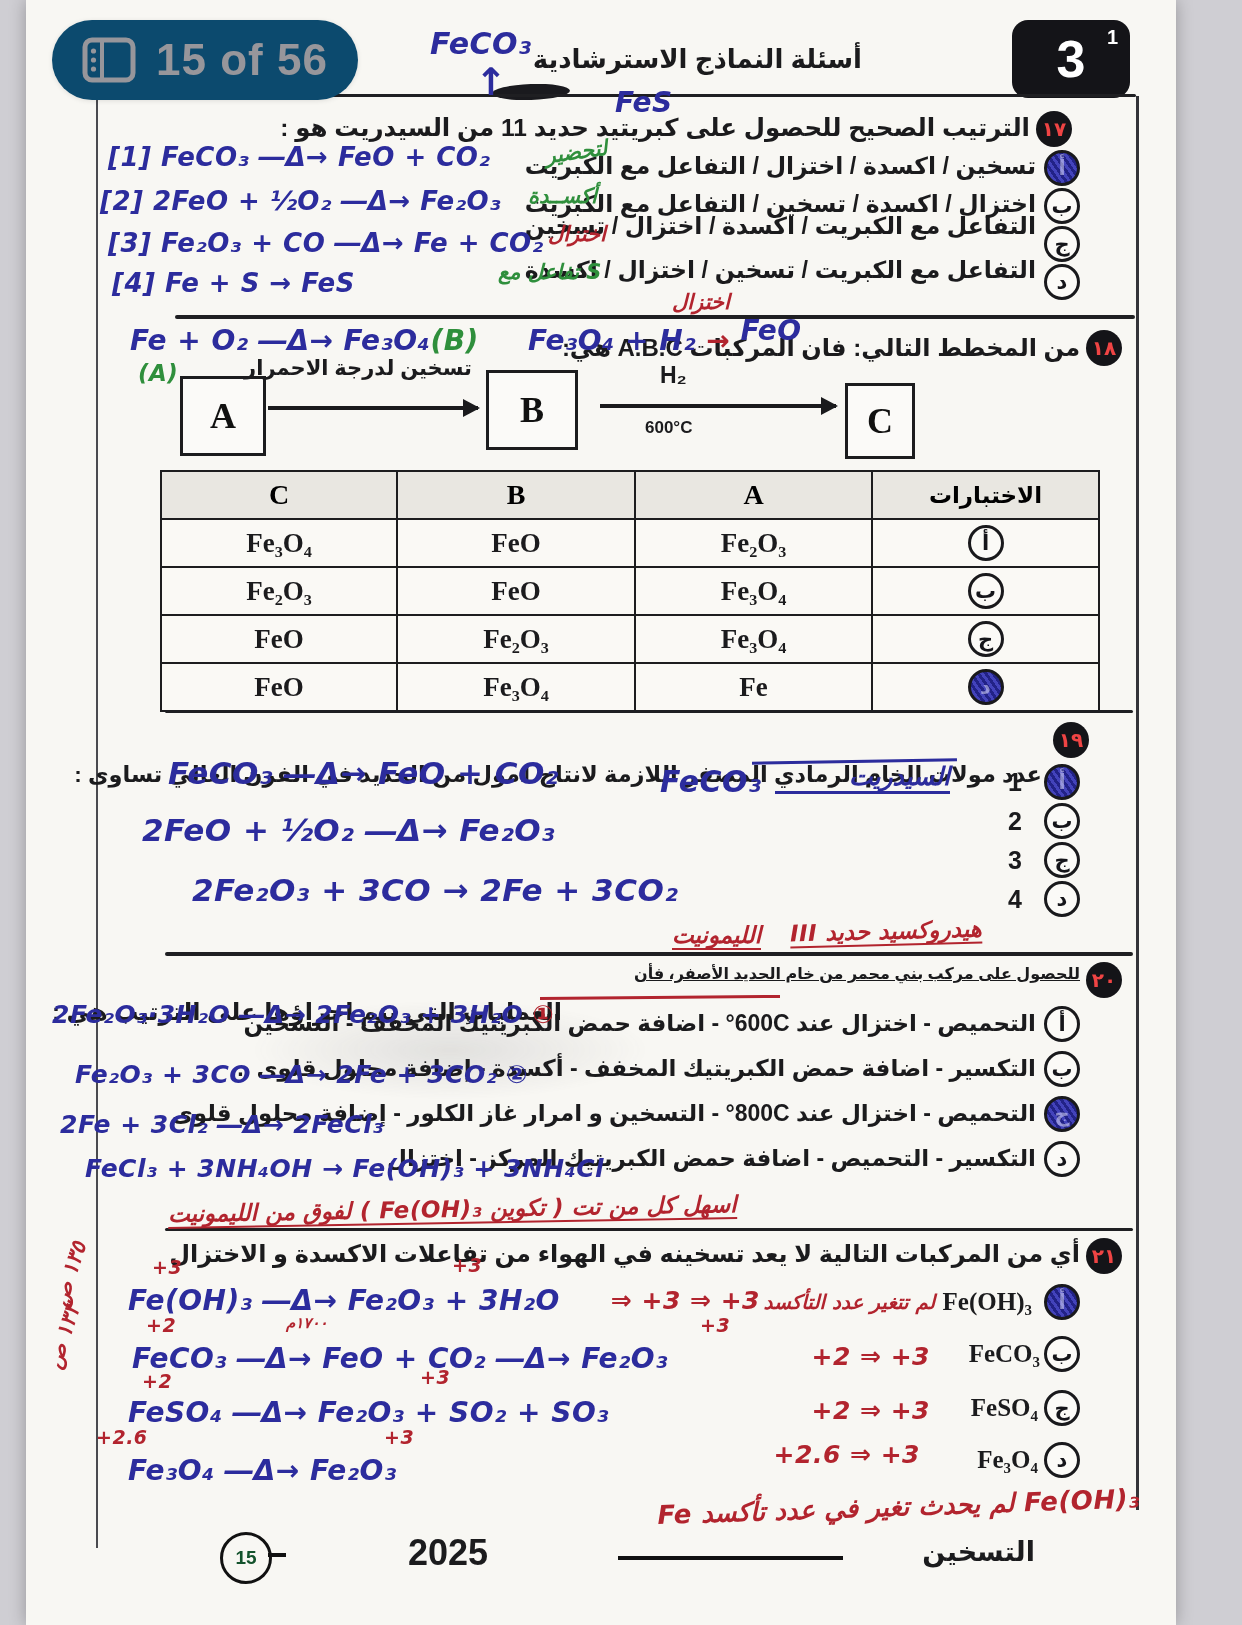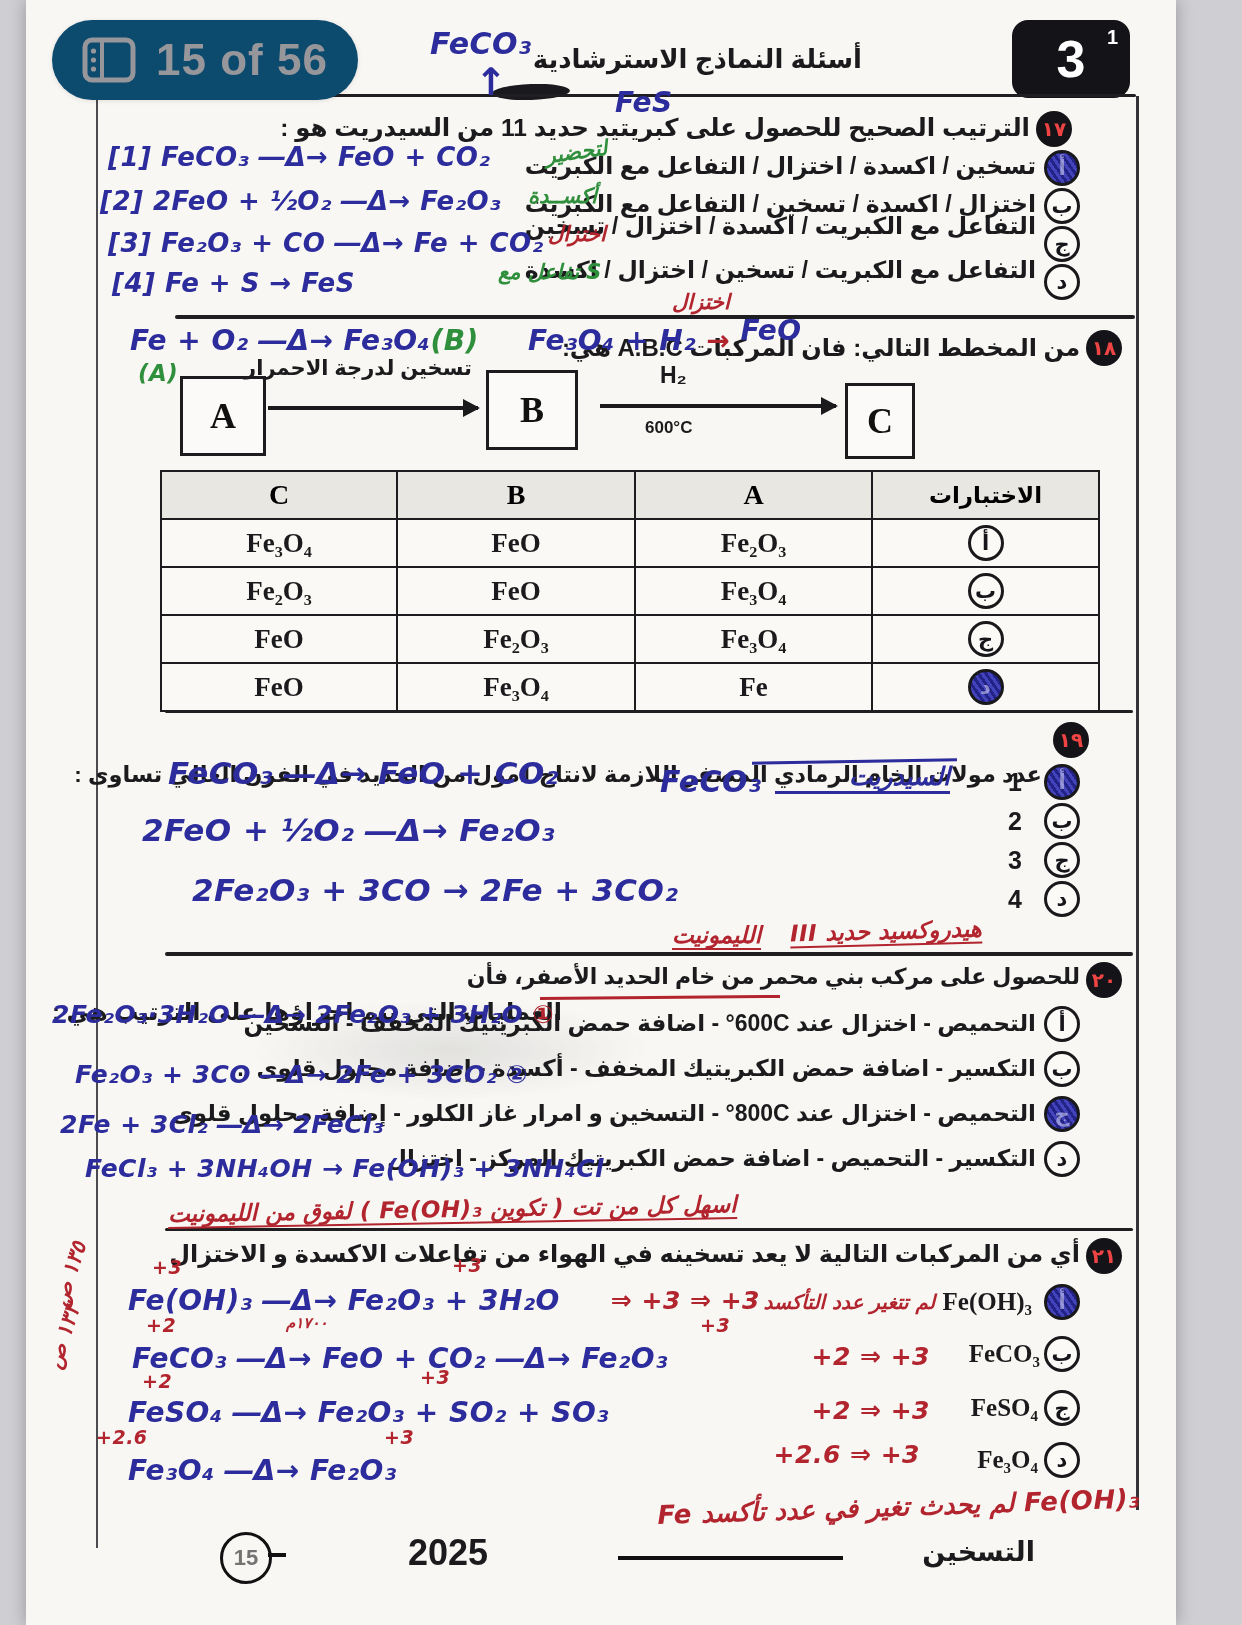--- a/index.html
+++ b/index.html
@@ -207,21 +207,21 @@
   <div class="abs hw blue nowrap" style="left:168px;top:755px;font-size:31px;">FeCO₃ ―Δ→ FeO + CO₂</div>
   <div class="abs hw blue nowrap" style="left:142px;top:812px;font-size:31px;">2FeO + ½O₂ ―Δ→ Fe₂O₃</div>
   <div class="abs hw blue nowrap" style="left:192px;top:872px;font-size:31px;">2Fe₂O₃ + 3CO → 2Fe + 3CO₂</div>
   <div class="abs hw red rtl nowrap" style="left:790px;top:918px;font-size:23px;border-bottom:2.5px solid #b2242e;transform:rotate(-1.5deg);">هيدروكسيد حديد III</div>
   <div class="abs hw red rtl nowrap" style="left:672px;top:922px;font-size:23px;border-bottom:2.5px solid #b2242e;">الليمونيت</div>
 
   <div class="abs sep" style="left:165px;top:952px;width:968px;height:4px;"></div>
   <div class="abs qnum" style="left:1086px;top:962px;">
       <span>٢٠</span>
     </div>
-  <div class="abs rtl print nowrap" style="right:162px;top:964px;font-size:22px;">للحصول على مركب بني محمر من خام الحديد الأصفر، فأن</div>
+  <div class="abs rtl print nowrap" style="right:162px;top:964px;font-size:16px;text-decoration:underline;">للحصول على مركب بني محمر من خام الحديد الأصفر، فأن</div>
   <div class="abs rtl print nowrap" style="left:232px;top:998px;width:330px;font-size:24px;">العمليات التي يتم اجراؤها على الترتيب هي :</div>
   <div class="uline" style="left:540px;top:996px;width:240px;background:#b2242e;transform:rotate(-.5deg);"></div>
 
   <div class="abs opt" style="left:1044px;top:1006px;">
       <span>أ</span>
     </div>
   <div class="abs rtl print nowrap" style="right:206px;top:1010px;font-size:23px;">التحميص - اختزال عند 600C° - اضافة حمض الكبريتيك المخفف - التسخين</div>
   <div class="abs opt" style="left:1044px;top:1051px;">
       <span>ب</span>
     </div>
@@ -282,20 +282,20 @@
       <span>د</span>
     </div>
   <div class="abs serif print nowrap" style="right:204px;top:1446px;font-size:25px;">Fe₃O₄</div>
   <div class="abs hw red nowrap" style="right:322px;top:1440px;font-size:25px;">+2.6 ⇒ +3</div>
   <div class="abs hw blue nowrap" style="left:128px;top:1454px;font-size:28px;">Fe₃O₄ ―Δ→ Fe₂O₃</div>
   <div class="abs hw red nowrap" style="left:96px;top:1426px;font-size:19px;">+2.6</div>
   <div class="abs hw red nowrap" style="left:384px;top:1426px;font-size:19px;">+3</div>
 
   <div class="abs hw red rtl nowrap" style="left:640px;top:1492px;width:500px;font-size:26px;transform:rotate(-2deg);">Fe(OH)₃ لم يحدث تغير في عدد تأكسد Fe</div>
 
-  <div class="abs" style="left:220px;top:1532px;width:46px;height:46px;border:3.5px solid #111;border-radius:50%;display:flex;align-items:center;justify-content:center;font-size:22px;font-weight:bold;color:#737373;background:#f8f7f3;">
+  <div class="abs" style="left:220px;top:1532px;width:46px;height:46px;border:3.5px solid #111;border-radius:50%;display:flex;align-items:center;justify-content:center;font-size:19px;font-weight:bold;color:#14532d;background:#f8f7f3;">
       <span>15</span>
     </div>
   <div class="abs" style="left:268px;top:1553px;width:18px;height:4px;background:#111;"></div>
   <div class="abs print nowrap" style="left:408px;top:1532px;font-size:36px;">2025</div>
   <div class="abs" style="left:618px;top:1556px;width:225px;height:3.5px;background:#111;"></div>
   <div class="abs rtl print nowrap" style="right:207px;top:1536px;font-size:27px;">التسخين</div>
 </div>
 
 </body></html>

